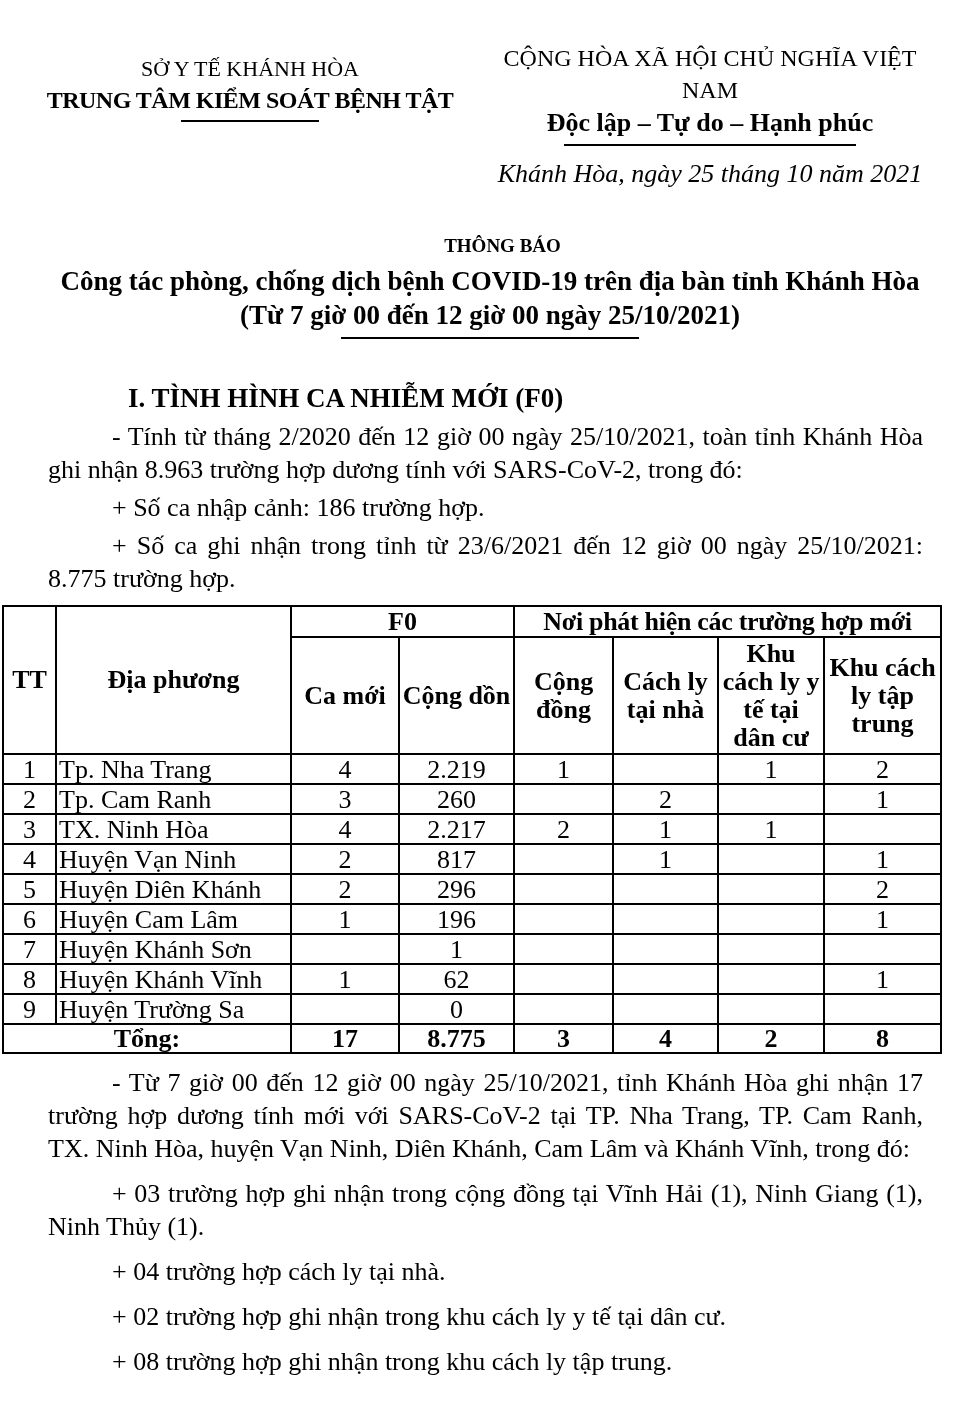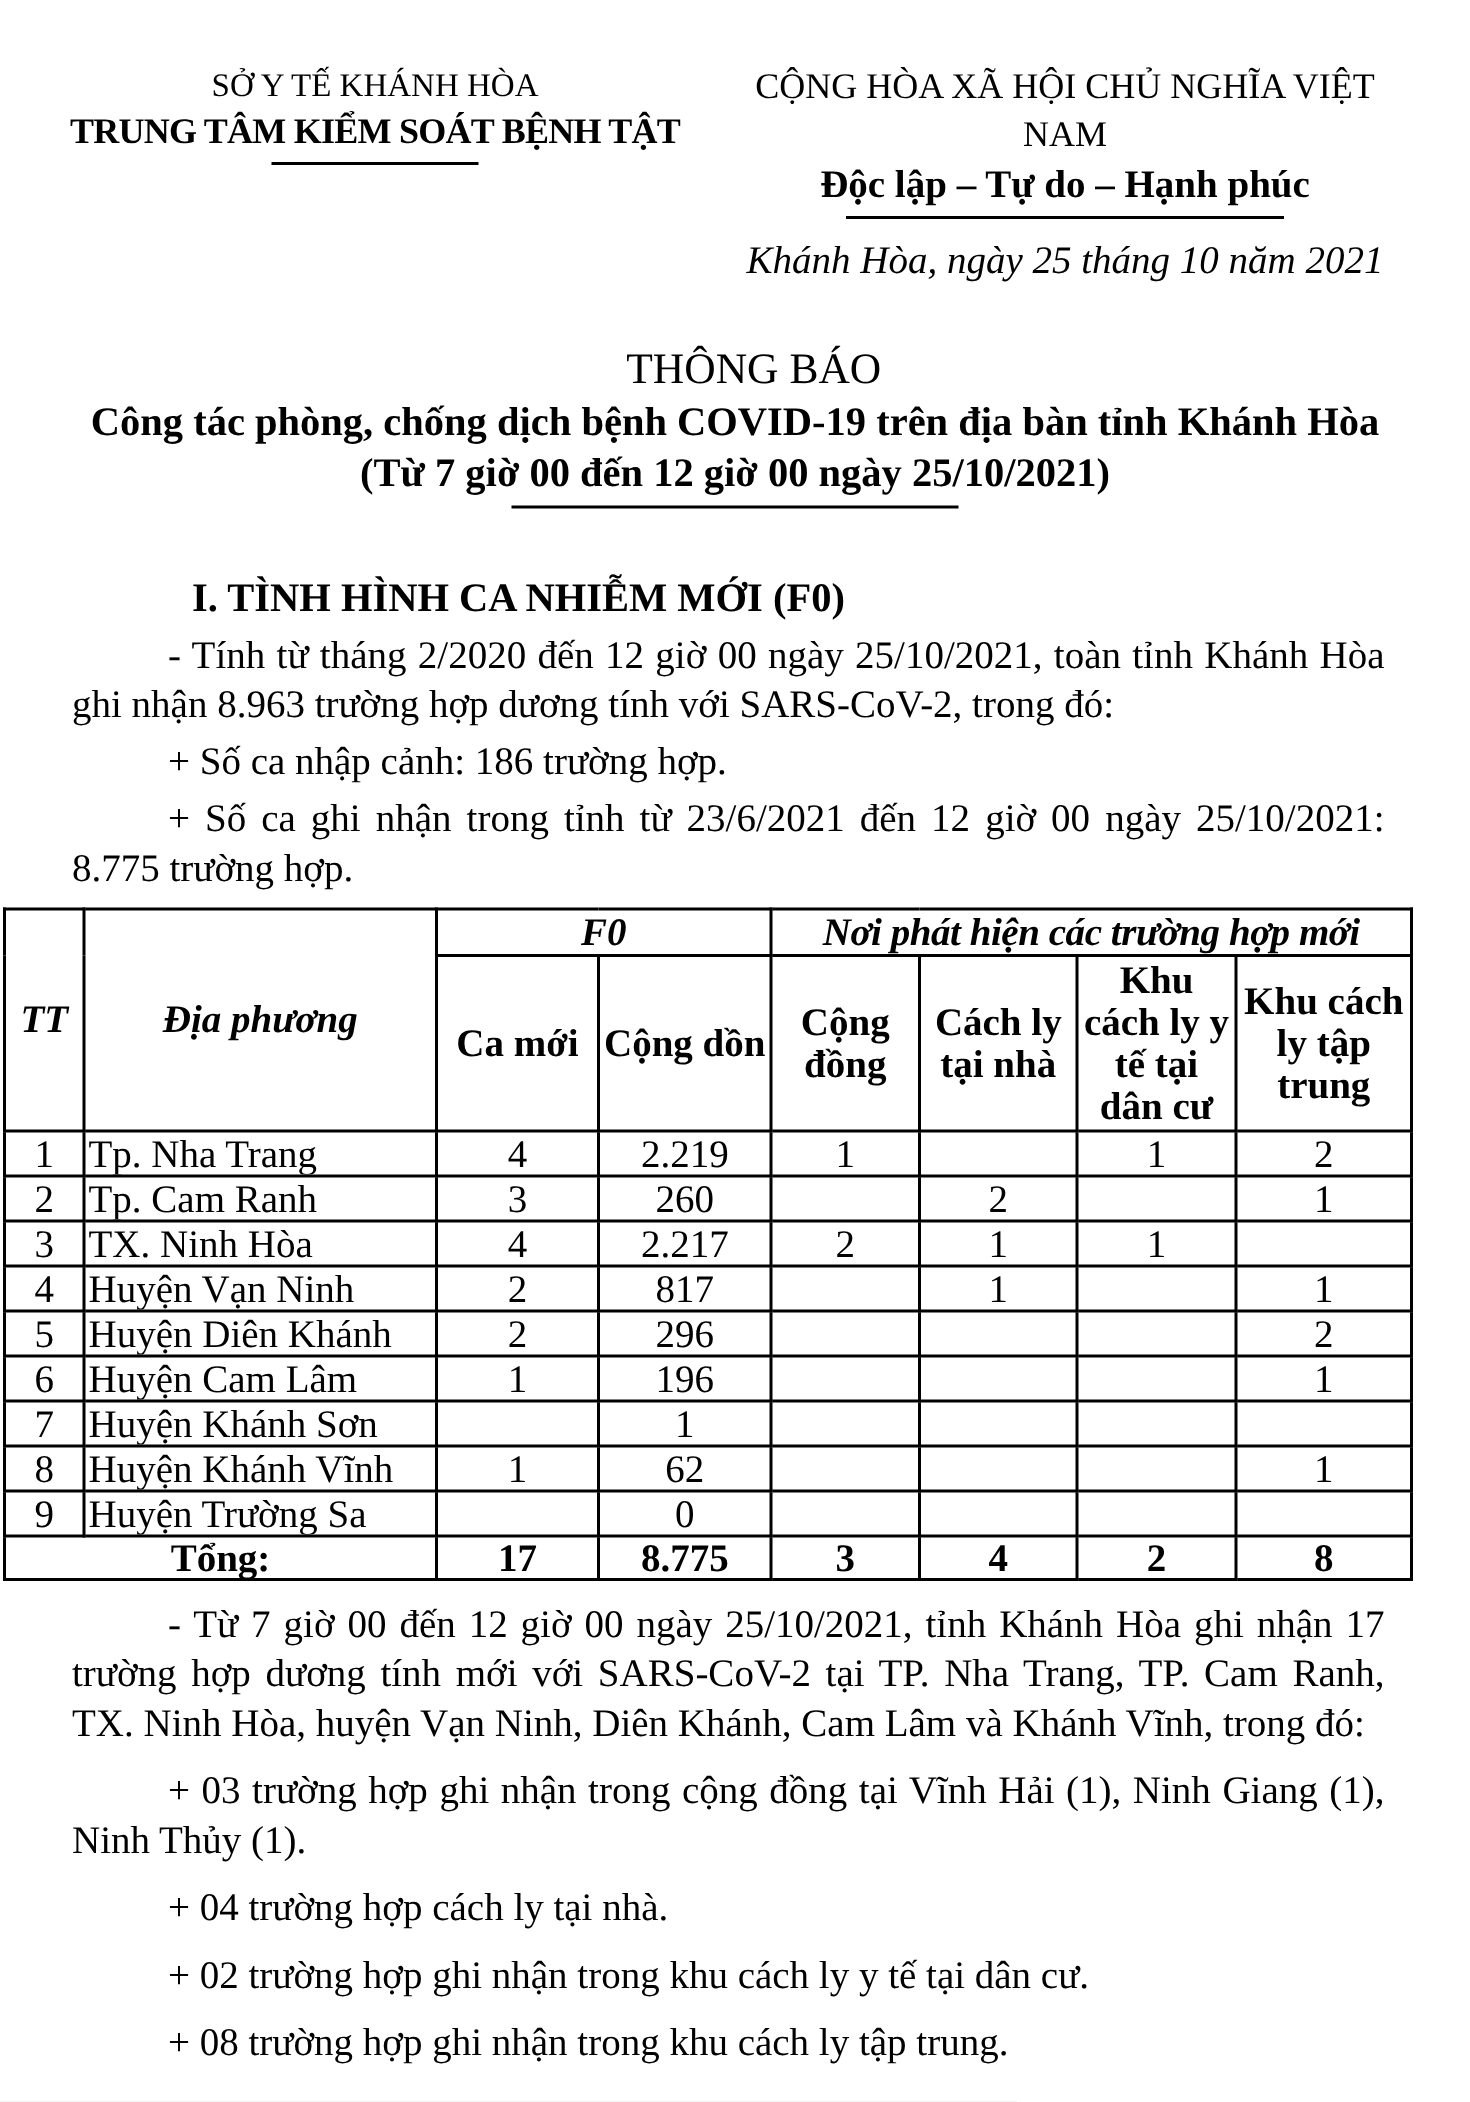--- a/index.html
+++ b/index.html
@@ -10,36 +10,36 @@
     margin:0 auto;
     background:#ffffff;
     color:#000;
     font-family:"Liberation Serif","DejaVu Serif",serif;
     overflow:hidden;
   }
   .italic { font-style:italic; }
 
   
   .top-header { display:flex; padding-top:42px; }
-  .header-left  { width:460px; margin-left:20px; text-align:center; }
+  .header-left  { width:460px; margin-left:20px; text-align:center;margin-top:12px; }
   .header-right { width:460px; margin-left:0;  text-align:center; }
   .hl1 { font-size:22px; line-height:30px; }
   .hl2 { font-size:24px; line-height:32px; font-weight:bold; letter-spacing:-0.5px; }
   .hr1 { font-size:24px; line-height:32px; font-weight:normal; }
   .hr2 { font-size:26px; line-height:34px; font-weight:bold; }
   .rule { border-top:2px solid #000; margin:4px auto 0 auto; }
   .rule-left  { width:138px; }
   .rule-right { width:292px; }
   .doc-number { margin-top:14px; text-align:left; margin-left:118px;
                 font-size:26px; line-height:32px; white-space:pre; }
   .dateline   { margin-top:12px; font-size:26px; line-height:32px; }
 
   
   .title-block { margin-top:38px; text-align:center; }
-  .doc-title    { font-size:29px; line-height:36px; font-weight:normal;margin-left:25px; }
+  .doc-title    { font-size:19px; line-height:36px; font-weight:bold;margin-left:25px; }
   .doc-subtitle { font-size:27px; line-height:34px; font-weight:bold; }
   .rule-title   { width:298px; margin-top:5px; }
 
   
   .section-heading {
     margin:42px 57px 0 128px;
     font-size:27px; line-height:34px; font-weight:bold;
   }
   .para {
     margin:5px 57px 0 48px;
@@ -54,21 +54,21 @@
     border-collapse:collapse;
     table-layout:fixed;
     font-size:26px;
   }
   table.report th, table.report td {
     border:2px solid #000;
     padding:0 2px;
     overflow:hidden;
   }
   table.report th { font-weight:bold; text-align:center; vertical-align:middle; line-height:28px; }
-  .hrow1 th { height:31px;font-style:italic; }
+  .hrow1 th { height:31px; }
   .hrow2 th { height:117px; }
   th.nowrap { white-space:nowrap; letter-spacing:-0.3px; }
   table.report td { height:30px; line-height:27px; vertical-align:middle; }
   td.num { text-align:center; }
   td.loc { text-align:left; padding-left:12px; }
   tr.total-row td { height:20px; font-weight:bold; text-align:center; }
 
   .post-block { margin-top:12px; }
   .para.gap { margin-top:12px; }
 </style>

